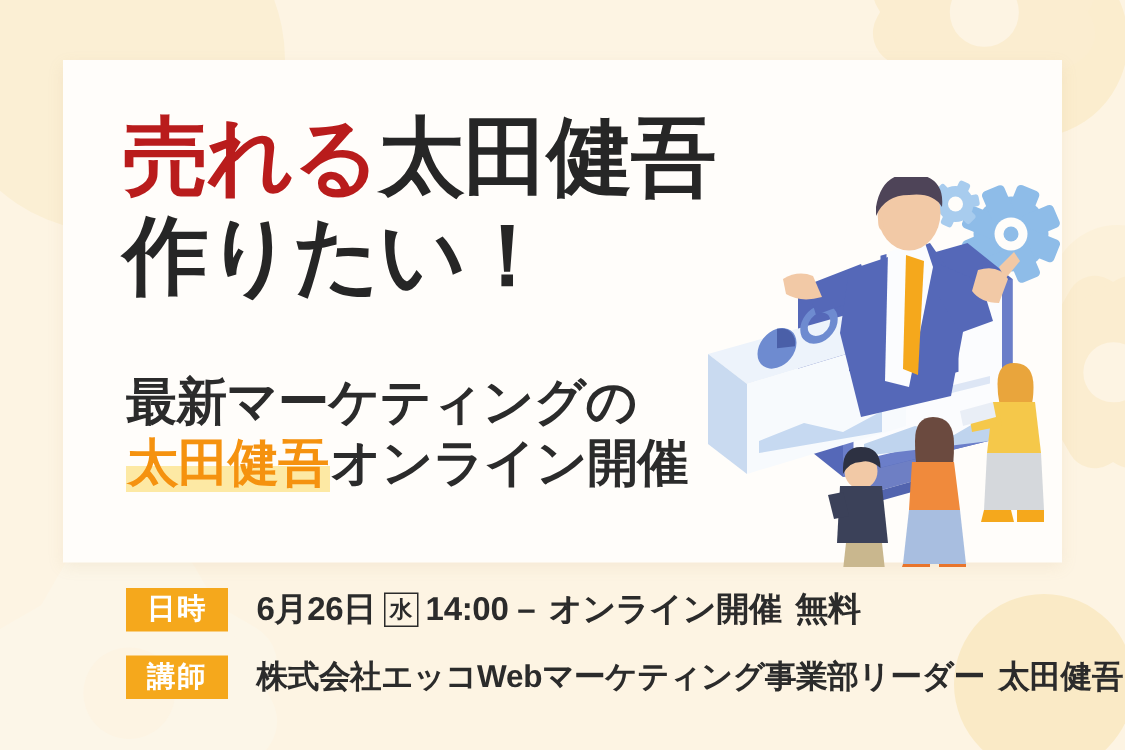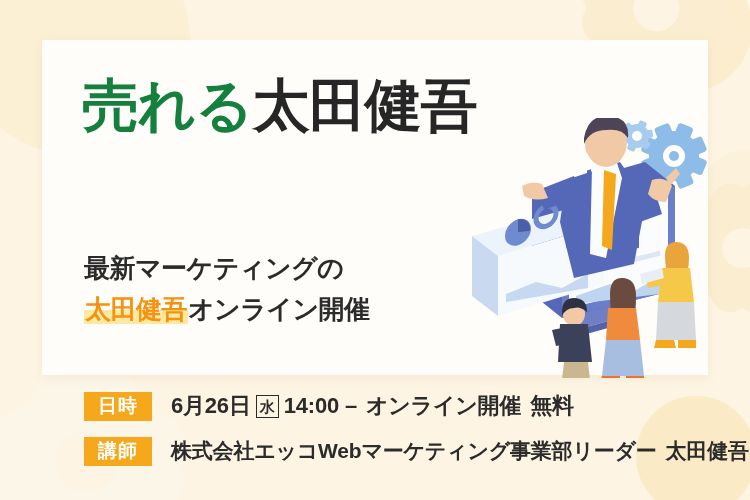--- a/index.html
+++ b/index.html
@@ -89,30 +89,30 @@
     z-index: 6;
   }
   .headline .line {
     font-size: 57px;
     line-height: 66px;
     font-weight: 700;
     letter-spacing: -1px;
     color: #262626;
     white-space: nowrap;
   }
-  .headline .accent { color: #15803d; }
+  .headline .accent { color: #b91c1c; }
 
   .subhead {
     position: absolute;
     left: 84px;
     top: 248px;
     z-index: 6;
   }
   .subhead .line {
-    font-size: 26px;
+    font-size: 34px;
     line-height: 41px;
     font-weight: 700;
     color: #2B2B2B;
     letter-spacing: -0.5px;
     white-space: nowrap;
   }
   .subhead .mark {
     color: #F5920F;
     background: linear-gradient(to top, #FDE9A4 0 46%, transparent 46% 100%);
     padding: 0 1px;
@@ -199,20 +199,21 @@
       </div>
     <div class="gear gear-bl">
         <span class="hub"></span>
       </div>
   </div>
 
   <div class="card"></div>
 
   <div class="headline">
     <div class="line"><span class="accent">売れる</span><span>太田健吾</span></div>
+    <div class="line">作りたい！</div>
   </div>
 
   <div class="subhead">
     <div class="line">最新マーケティングの</div>
     <div class="line"><span class="mark">太田健吾</span><span>オンライン開催</span></div>
   </div>
 
   <div class="illus">
     <svg viewBox="0 0 260 260" xmlns="http://www.w3.org/2000/svg">
 

